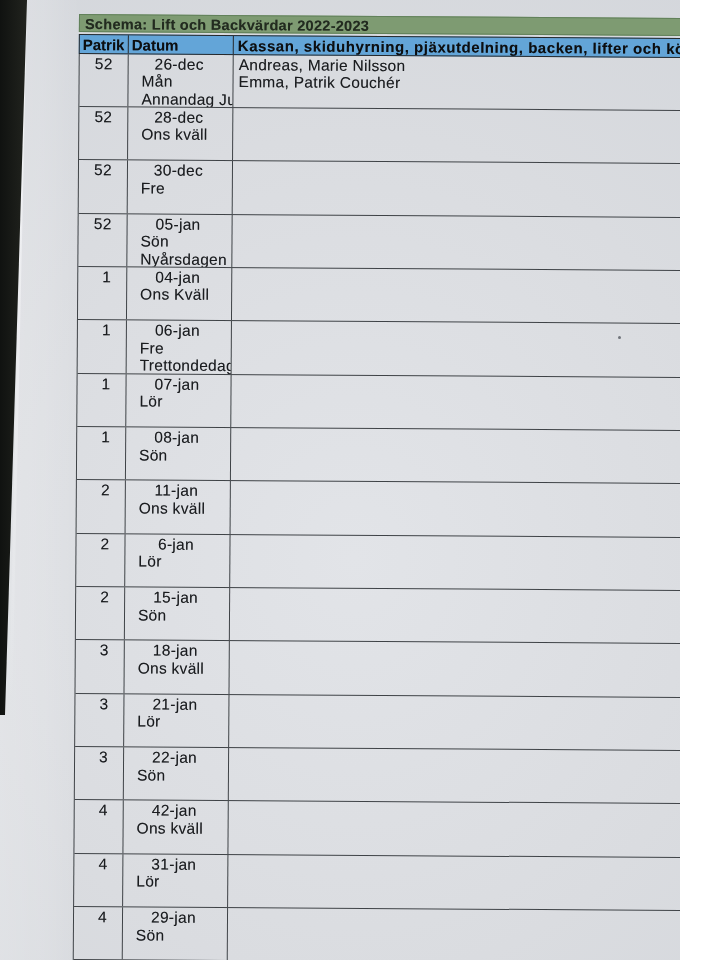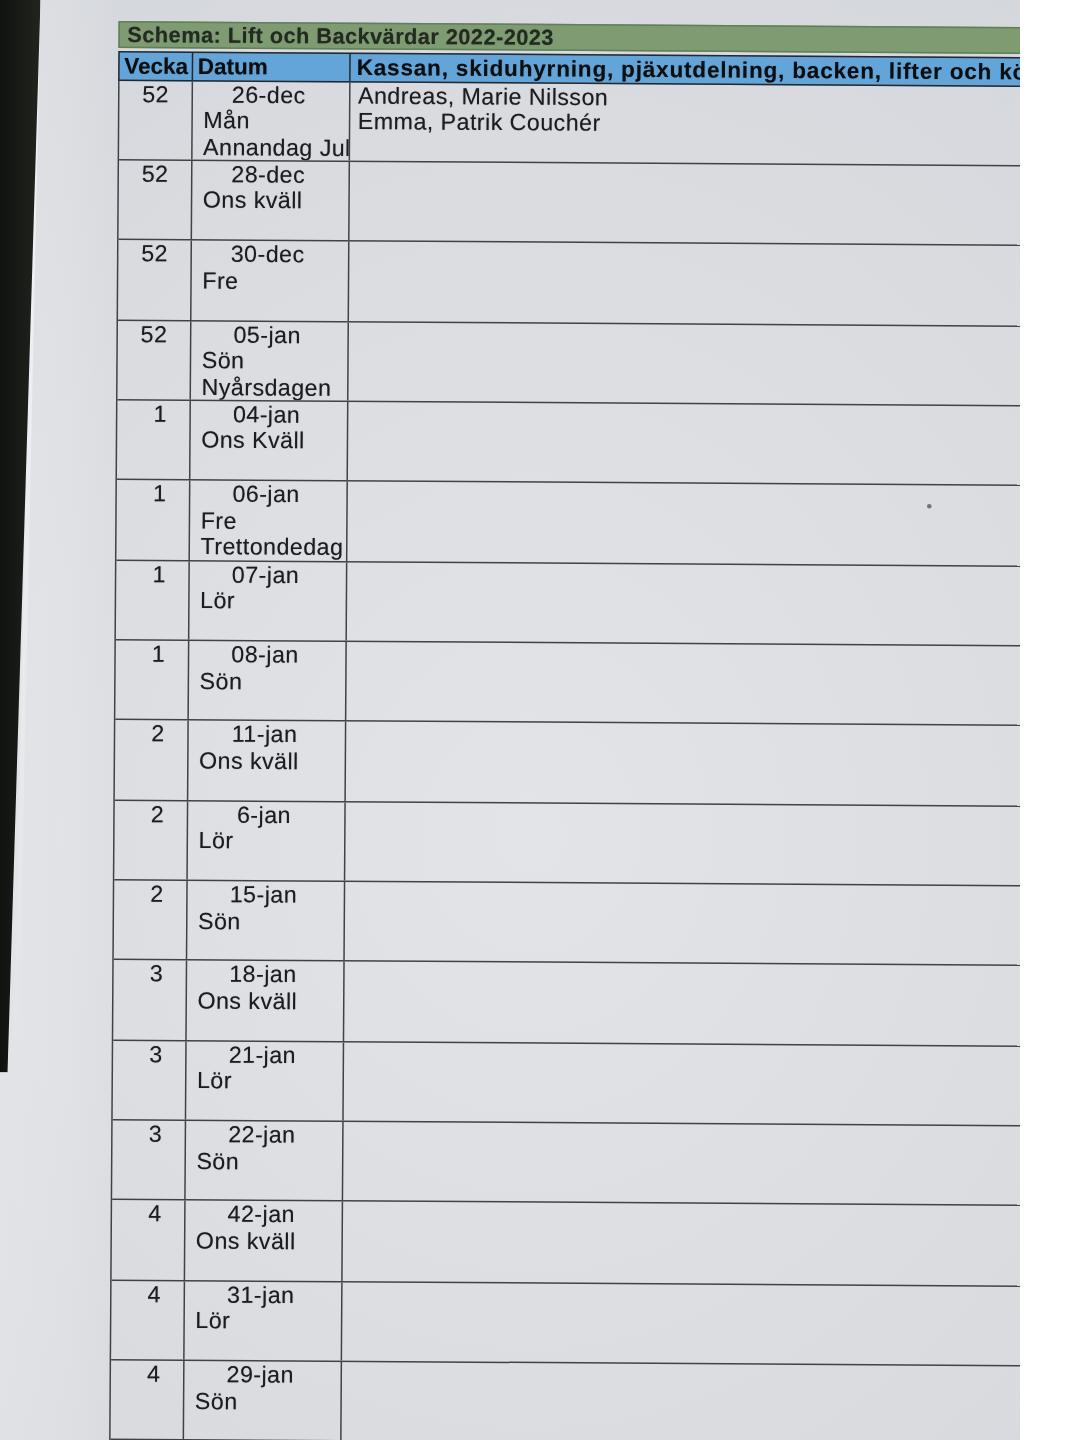--- a/index.html
+++ b/index.html
@@ -105,21 +105,21 @@
   .cweek {
     border-right: 1.3px solid var(--grid-line, #3f4347);
     text-align: right;
     padding: 1px 15px 0 0;
   }
   .cdate {
     border-right: 1.3px solid var(--grid-line, #3f4347);
     padding-top: 1px;
   }
   .cdate .dline { text-align: center; padding-right: 3px; white-space: nowrap; }
-  .cdate .dayline, .cdate .holline { padding-left: 7px; white-space: nowrap; }
+  .cdate .dayline, .cdate .holline { padding-left: 13px; white-space: nowrap; }
   .cstaff {
     border-right: 1.3px solid var(--grid-line, #3f4347);
     padding: 1px 0 0 5px;
   }
   .staff-line { white-space: nowrap; }
   .speck {
     position: absolute;
     left: 618px; top: 336px;
     width: 3px; height: 3px;
     border-radius: 50%;
@@ -132,21 +132,21 @@
 <div class="scene">
   <div class="paper"></div>
   <div class="paper-edge-highlight"></div>
   <div class="dark-edge"></div>
   <div class="speck"></div>
 
   <div class="table-wrap">
     <div class="title">Schema: Lift och Backvärdar 2022-2023</div>
 
     <div class="thead">
-      <div class="hcell h1">Vecka</div>
+      <div class="hcell h1">Patrik</div>
       <div class="hcell h2">Datum</div>
       <div class="hcell h3">Kassan, skiduhyrning, pjäxutdelning, backen, lifter och kö</div>
     </div>
 
     <div class="tbody">
   <div class="trow">
     <div class="cell cweek">
       <span>52</span>
     </div>
     <div class="cell cdate">

